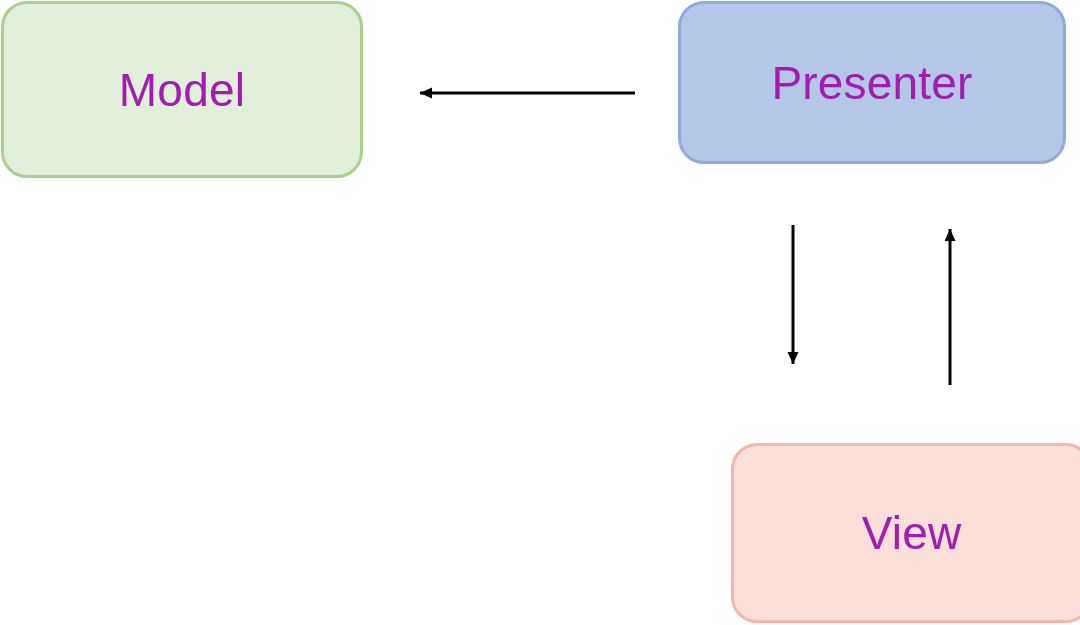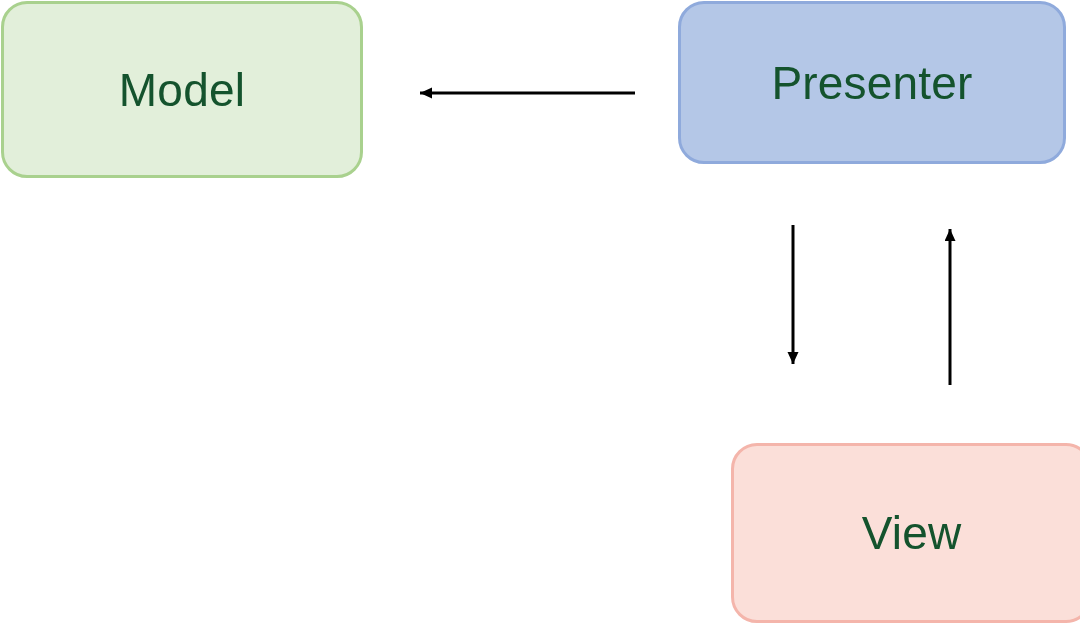--- a/index.html
+++ b/index.html
@@ -21,21 +21,21 @@
     display: flex;
     align-items: center;
     justify-content: center;
     border-style: solid;
     border-width: 3px;
     border-radius: 26px;
   }
   .node-label {
     font-size: 46px;
     font-weight: 400;
-    color: #14532d;
+    color: #a21caf;
     letter-spacing: 0.2px;
     line-height: 1;
     white-space: nowrap;
   }
 
   #node-model {
     left: 1px;
     top: 1px;
     width: 362px;
     height: 177px;

